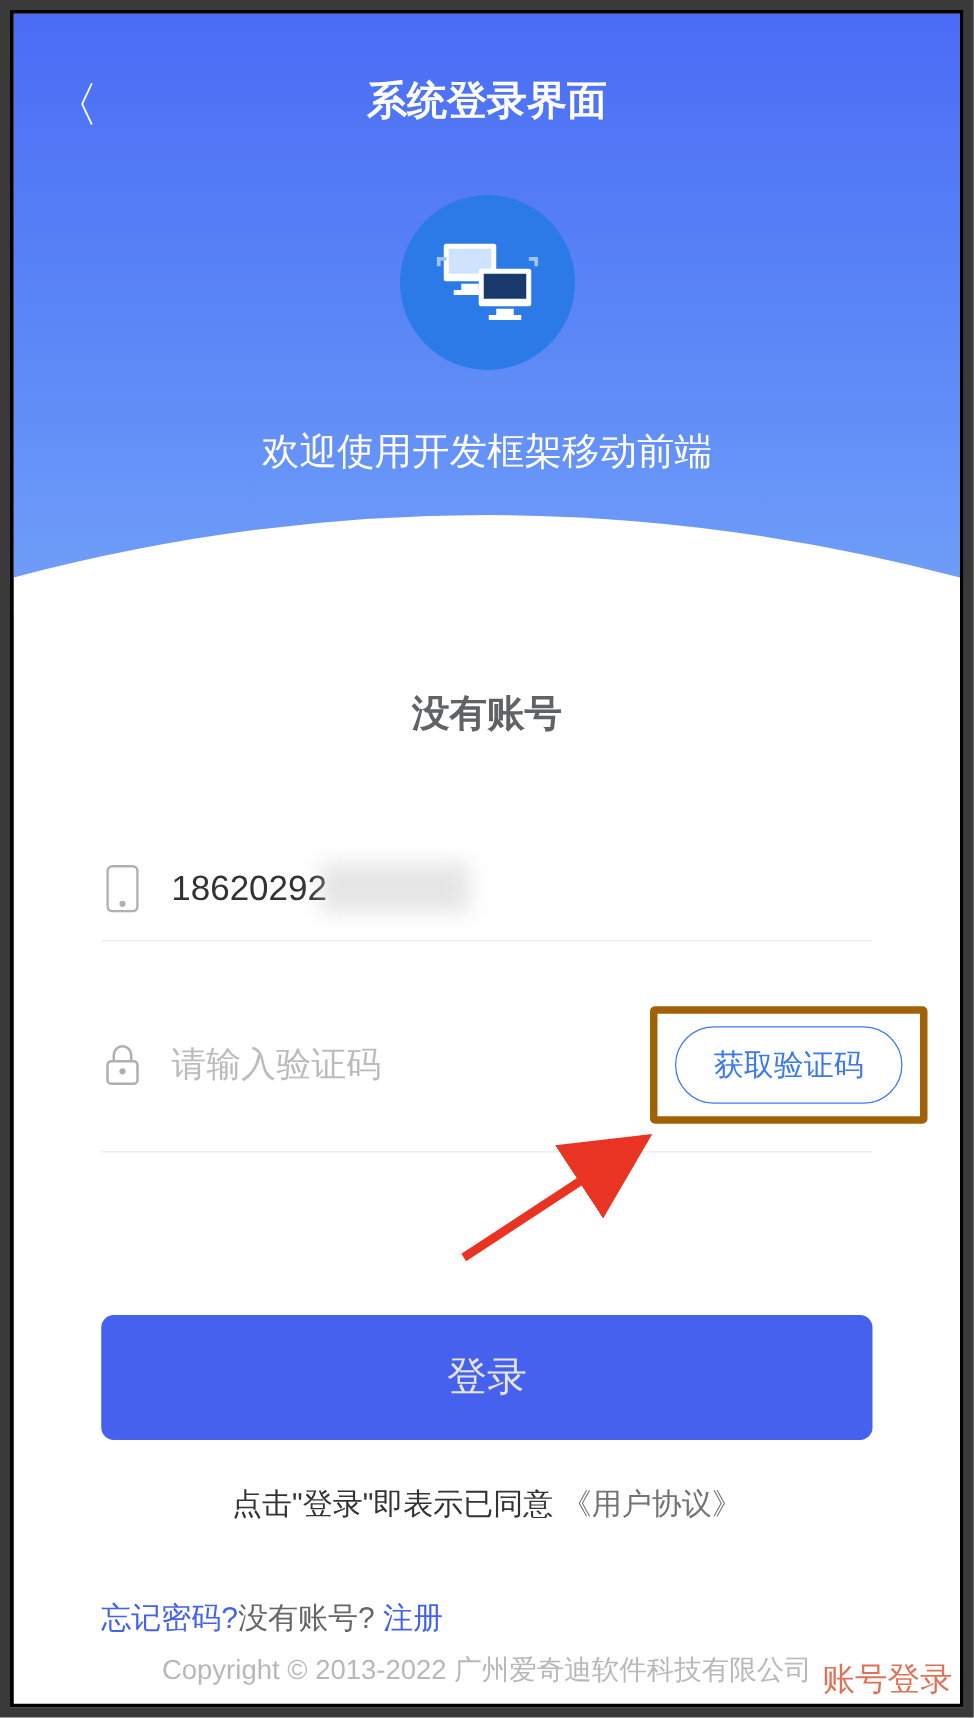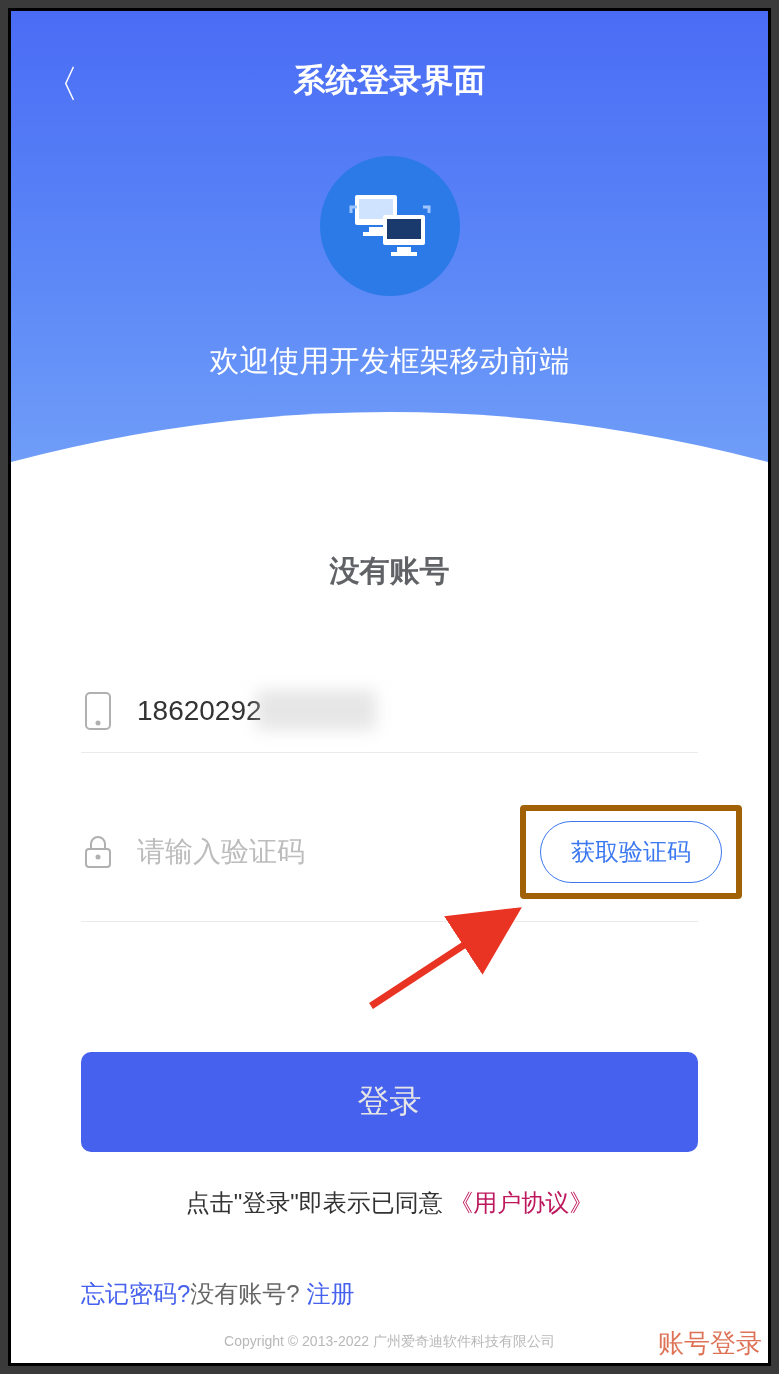--- a/index.html
+++ b/index.html
@@ -165,38 +165,38 @@
   border-radius: 10px;
   padding: 28px 0;
   cursor: pointer;
 }
 .agreement {
   text-align: center;
   margin-top: 35px;
   font-size: 24px;
   color: #333;
 }
-.agreement .link { color: #be185d; }
+.agreement .link { color: #737373; }
 .bottom-row {
   display: flex;
   justify-content: flex-start;
   margin-top: 59px;
   font-size: 24px;
 }
 .forgot { color: #4561ed; cursor: pointer; }
 .no-account { color: #666; }
 .register { color: #4561ed; cursor: pointer; }
 .copyright {
   position: absolute;
   bottom: 0;
   left: 0;
   right: 0;
   text-align: center;
   color: #b8b8b8;
-  font-size: 14px;
+  font-size: 22px;
   padding: 12px;
 }
 .watermark {
   position: absolute;
   bottom: 2px;
   right: 6px;
   color: #d85a3a;
   font-size: 26px;
   font-weight: 500;
   opacity: 0.85;

